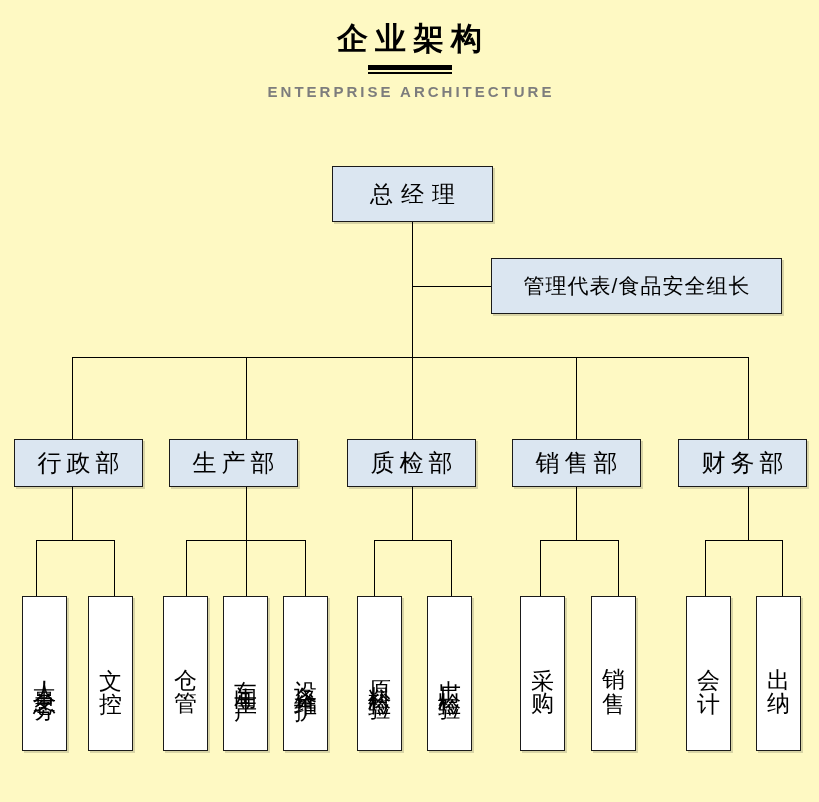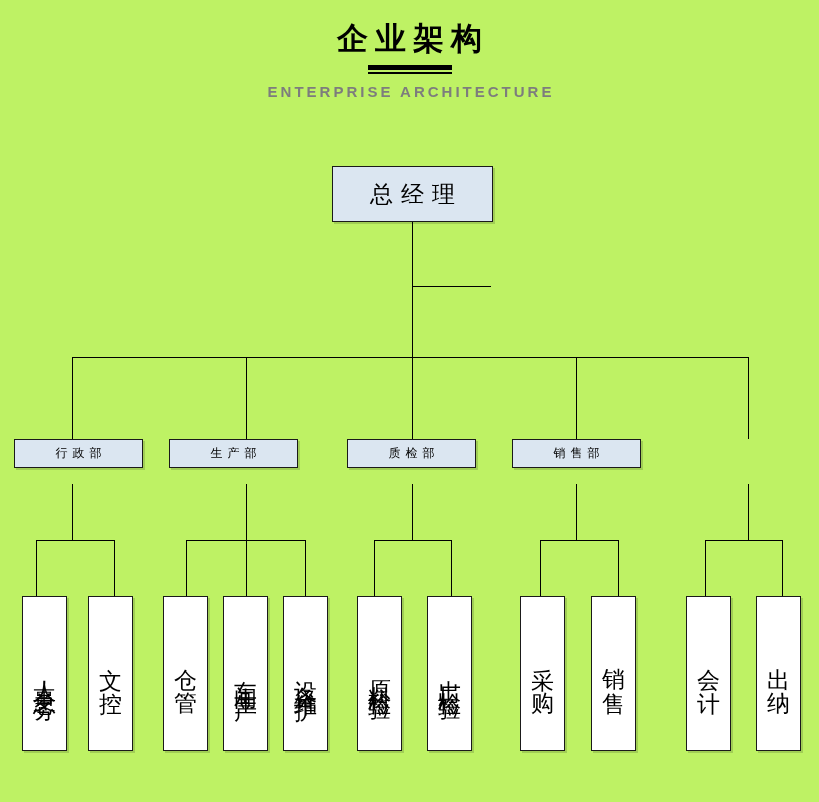--- a/index.html
+++ b/index.html
@@ -1,17 +1,17 @@
 <!DOCTYPE html>
 <html><head>
 <meta charset="utf-8">
 <style>
   html,body{margin:0;padding:0;background:#ffffff;}
   .stage{
-    position:relative;width:819px;height:802px;background:#bef264;overflow:hidden;
+    position:relative;width:819px;height:802px;background:#fef9c3;overflow:hidden;
     font-family:"Liberation Sans","DejaVu Sans",sans-serif;color:#000;
   }
   
   .header{position:absolute;top:0;left:0;width:100%;text-align:center;}
   .title{display:block;margin-top:23px;font-size:31px;line-height:1;font-weight:bold;
          letter-spacing:7px;}
   .title span{margin-right:-7px;}
   .title-rule{width:84px;margin:11px auto 0;}
   .title-rule .bar{height:5px;background:#000;}
   .title-rule .thin{height:2px;background:#000;margin-top:2px;}
@@ -22,21 +22,21 @@
   .wires{position:absolute;top:0;left:0;pointer-events:none;}
   .wires line{stroke:#000;stroke-width:1;shape-rendering:crispEdges;}
   
   .box{position:absolute;box-sizing:border-box;border:1px solid #1a1a1a;
        background:#dbe6f1;display:flex;align-items:center;justify-content:center;
        box-shadow:2px 2px 0 rgba(0,0,0,0.15);}
   .root-box{left:332px;top:166px;width:161px;height:56px;font-size:23px;letter-spacing:8px;}
   .root-box span{margin-right:-8px;}
   .staff-box{left:491px;top:258px;width:291px;height:56px;font-size:21px;letter-spacing:1px;}
   .staff-box span{margin-right:-1px;}
-  .dept{top:439px;width:129px;height:29px;font-size:12px;letter-spacing:5px;}
+  .dept{top:439px;width:129px;height:48px;font-size:24px;letter-spacing:5px;}
   .dept span{margin-right:-5px;}
   .leaf{top:596px;width:45px;height:155px;background:#ffffff;}
   .leaf span{writing-mode:vertical-rl;text-orientation:upright;
              font-size:23px;line-height:1;letter-spacing:6px;}
   .leaf.sparse span{letter-spacing:24px;}
 </style>
 </head>
 <body>
 
 <div class="stage">
@@ -84,32 +84,38 @@
     <line x1="540" y1="540" x2="540" y2="596"></line>
     <line x1="618" y1="540" x2="618" y2="596"></line>
     <line x1="705" y1="540" x2="705" y2="596"></line>
     <line x1="782" y1="540" x2="782" y2="596"></line>
   </svg>
 
   <div class="box root-box">
     <span>总经理</span>
   </div>
 
+  <div class="box staff-box">
+    <span>管理代表/食品安全组长</span>
+  </div>
 
   <div class="box dept" style="left:14px">
     <span>行政部</span>
   </div>
   <div class="box dept" style="left:169px">
     <span>生产部</span>
   </div>
   <div class="box dept" style="left:512px">
     <span>销售部</span>
   </div>
   <div class="box dept" style="left:347px">
     <span>质检部</span>
+  </div>
+  <div class="box dept" style="left:678px">
+    <span>财务部</span>
   </div>
 
   <div class="box leaf" style="left:22px">
     <span>人事总务</span>
   </div>
   <div class="box leaf sparse" style="left:88px">
     <span>文控</span>
   </div>
   <div class="box leaf sparse" style="left:163px">
     <span>仓管</span>

